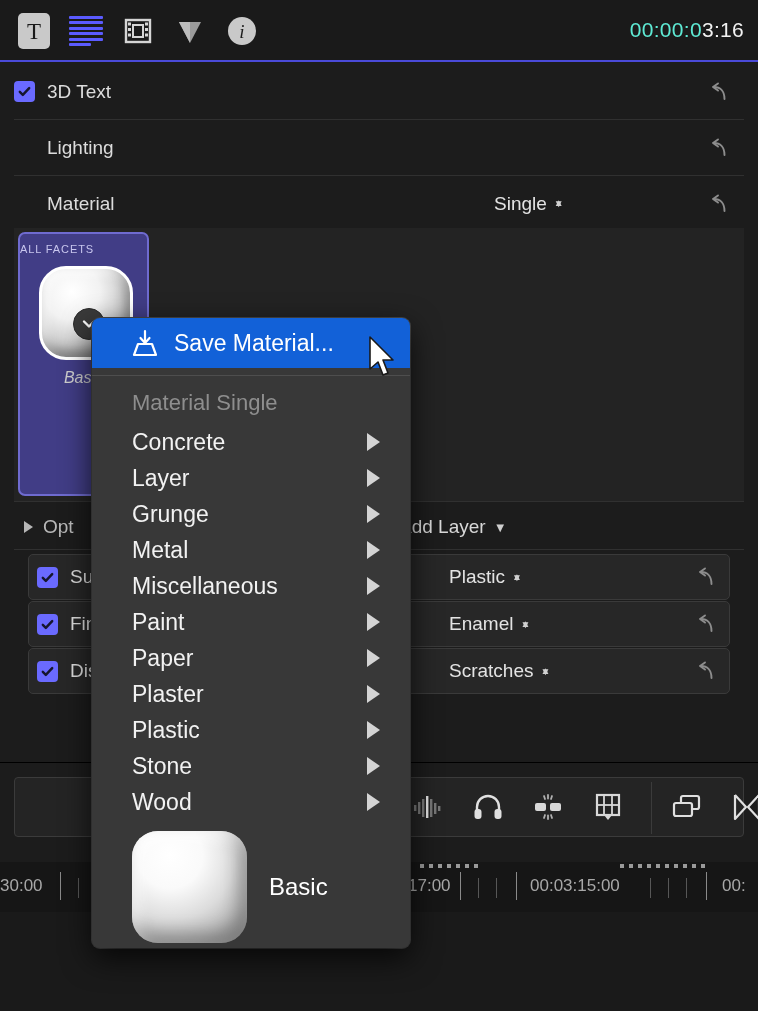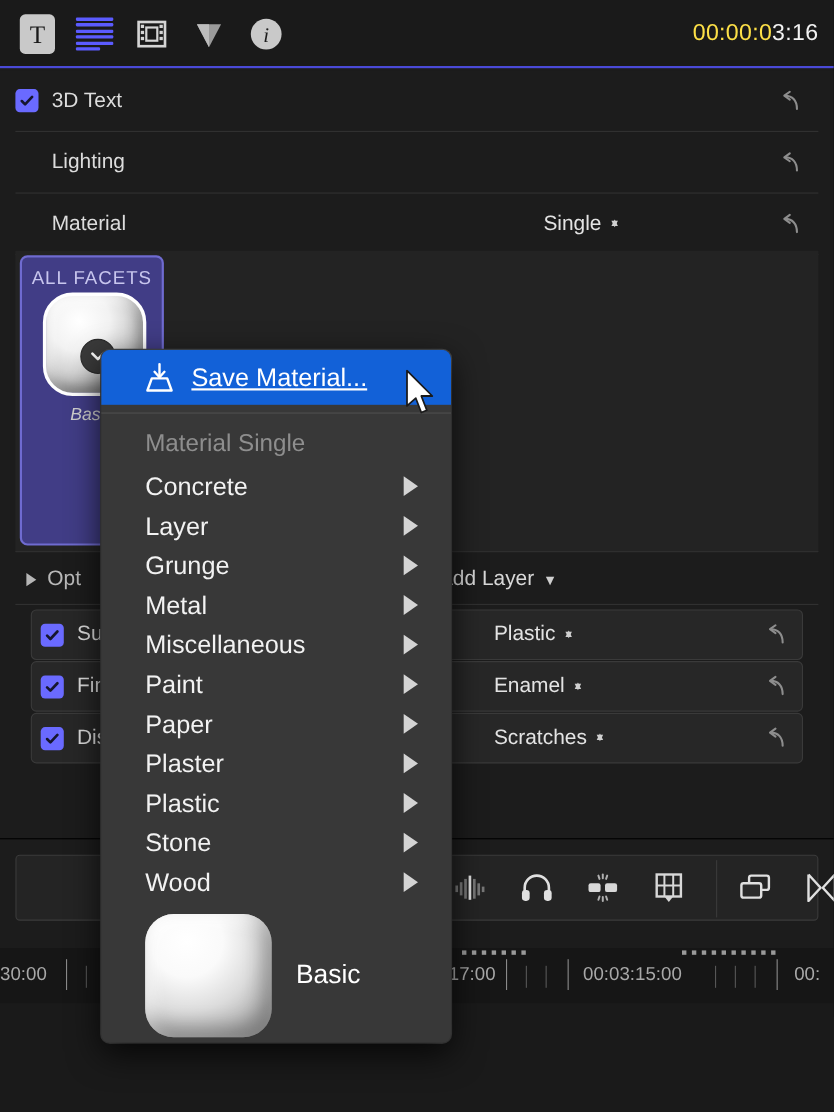--- a/index.html
+++ b/index.html
@@ -37,21 +37,21 @@
   .ico-lines i:nth-child(5){ width:100%; }
   .ico-lines i:nth-child(6){ width:64%; }
   #header-title {
     position: absolute; left: 0; top: 18px; width: 758px;
     text-align: center; color: #d8d8d8; font-size: 21px; letter-spacing: .2px;
   }
   #header-timecode {
     position: absolute; right: 14px; top: 18px;
     font-size: 21px; letter-spacing: .3px; color: #f2f2f2; white-space: nowrap;
   }
-  #header-timecode .dim { color: #fde047; margin-top: 40px; }
+  #header-timecode .dim { color: #5eead4; margin-top: 40px; }
 
   
   #inspector { position: absolute; left: 0; top: 64px; width: 758px; height: 698px; background: #1c1c1c; text-decoration: underline; }
   .insp-row {
     position: absolute; left: 14px; width: 730px; height: 56px;
     display: flex; align-items: center;
     border-bottom: 1px solid #303030;
   }
   .row-label { color: #dcdcdc; font-size: 19px; }
   .reset-ico { position: absolute; right: 14px; top: 50%; transform: translateY(-50%); width: 22px; height: 22px; }
@@ -73,22 +73,22 @@
   
   #material-strip {
     position: absolute; left: 14px; top: 164px; width: 730px; height: 274px;
     background: #232323; border-bottom: 1px solid #303030;
   }
   #facet-tile {
     position: absolute; left: 4px; top: 4px; width: 131px; height: 264px;
     background: #413d86; border: 2px solid #6f6bd0; border-radius: 7px;
   }
   #facet-caption {
-    position: absolute; top: 9px; left: 0; width: 100%; text-align: center;
-    color: #c8c6ee; font-size: 17px; letter-spacing: .9px;
+    position: absolute; top: 9px; left: 0; width: 100%; text-align: left;
+    color: #c8c6ee; font-size: 11px; letter-spacing: .9px;
   }
   #facet-sphere {
     position: absolute; left: 19px; top: 32px; width: 94px; height: 94px;
     border-radius: 27px; border: 3px solid #ffffff;
     background: radial-gradient(circle at 34% 26%, #ffffff 0%, #f2f2f2 32%, #c9c9c9 62%, #9a9a9a 88%, #8b8b8b 100%);
     box-shadow: inset -5px -7px 12px rgba(0,0,0,.30), inset 4px 5px 10px rgba(255,255,255,.65);
   }
   #facet-chevron {
     position: absolute; left: 53px; top: 74px; width: 32px; height: 32px; border-radius: 50%;
     background: #3a3a3a; display: flex; align-items: center; justify-content: center;
@@ -162,21 +162,21 @@
   #ctxmenu {
     position: absolute; left: 92px; top: 318px; width: 318px; height: 630px;
     background: #383838; border-radius: 8px;
     box-shadow: 0 10px 30px rgba(0,0,0,.75), 0 0 0 1px #4a4a4a;
     overflow: hidden; z-index: 40;
   }
   #menu-save {
     position: relative; height: 50px; background: #1261d8;
     display: flex; align-items: center; padding-left: 38px; gap: 14px;
   }
-  #menu-save .mlabel { color: #fff; font-size: 23px; text-decoration: underline; }
+  #menu-save .mlabel { color: #fff; font-size: 23px; }
   #menu-sep { height: 1px; background: #4e4e4e; margin: 7px 0 6px 0; }
   #menu-header {
     height: 42px; display: flex; align-items: center; padding-left: 40px;
     color: #8e8e8e; font-size: 22px;
   }
   .menu-item {
     position: relative; height: 36px; display: flex; align-items: center;
     padding-left: 40px; color: #f2f2f2; font-size: 23px;
   }
   .menu-item .arrow {

